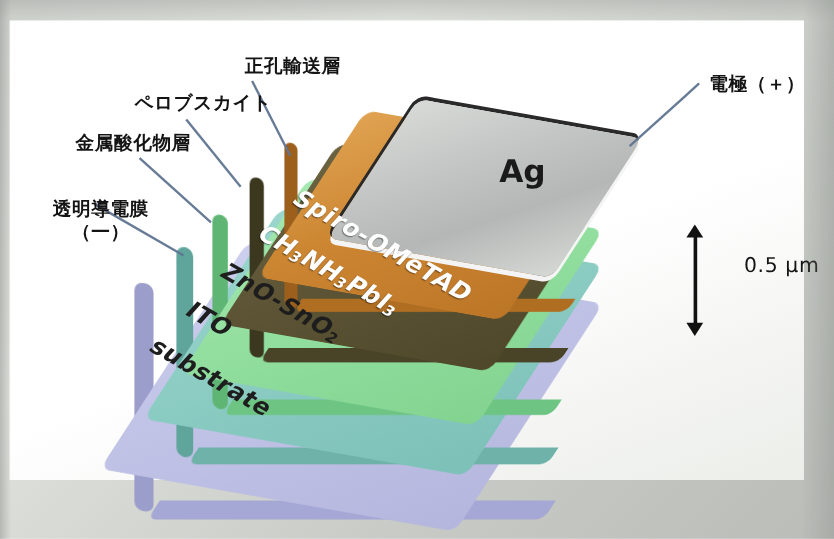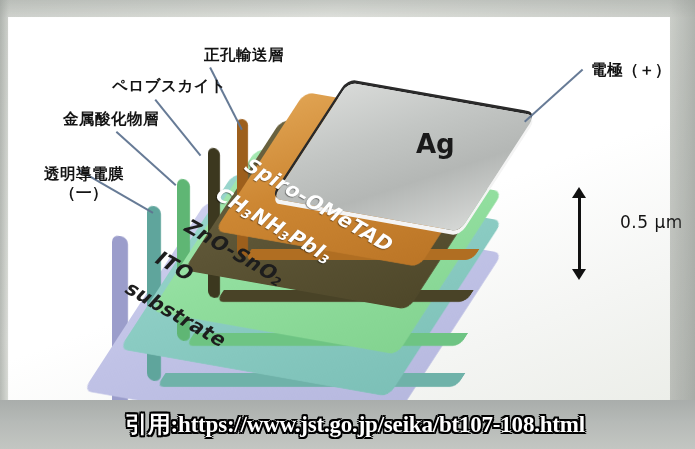--- a/index.html
+++ b/index.html
@@ -195,17 +195,14 @@
       <div>（一）</div>
     </div>
 
     <div class="lbl" id="lbl-elec">電極（＋）</div>
 
     <div class="lbl" id="lbl-thick">0.5 μm</div>
   </div>
 
   <div class="frame-shade"></div>
 
-  <div class="caption-bar">
-    <div class="caption-text">引用:https://www.jst.go.jp/seika/bt107-108.html</div>
-  </div>
 
 </div>
 
 </body></html>

